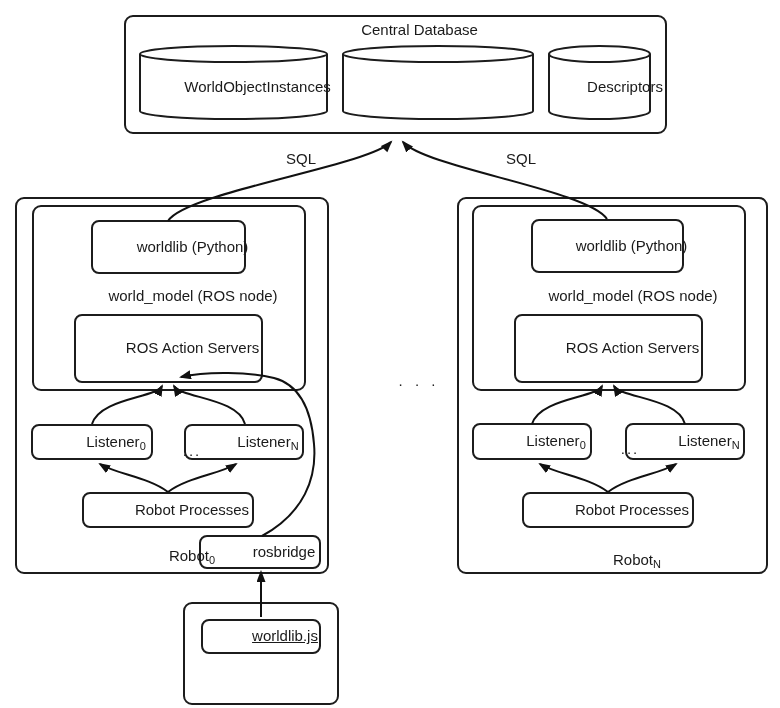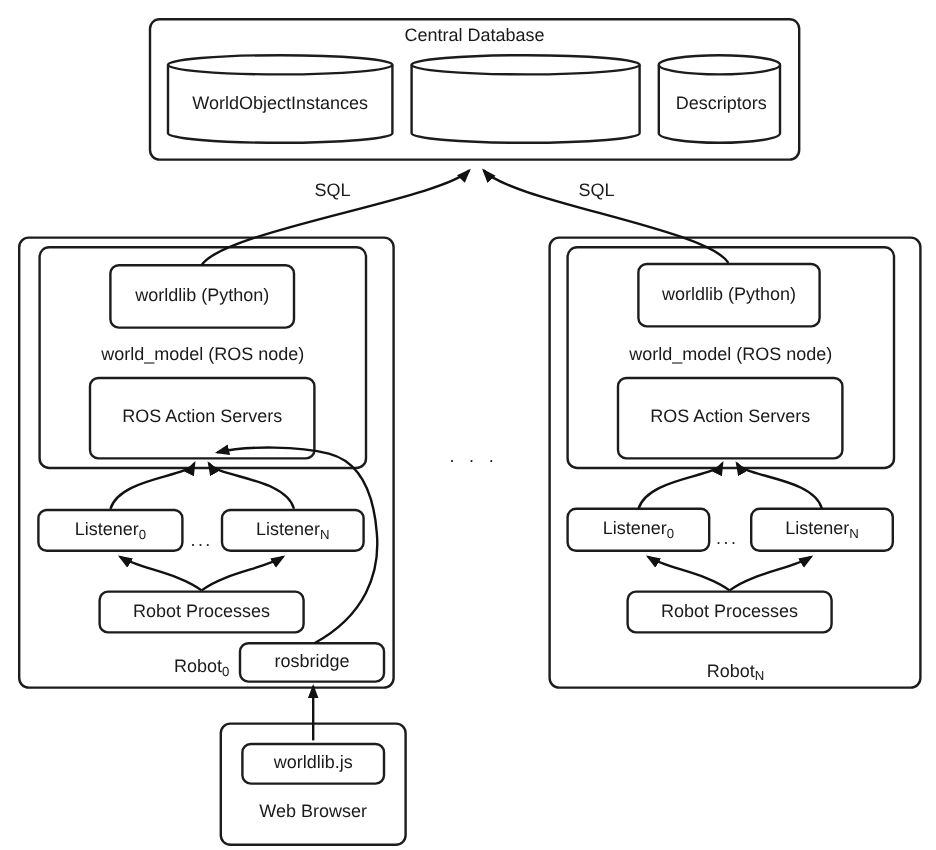--- a/index.html
+++ b/index.html
@@ -3,21 +3,21 @@
 <meta charset="utf-8">
 <style>
   html,body{margin:0;padding:0;background:#fff;}
   .canvas{
     position:relative;width:780px;height:708px;background:#ffffff;
     font-family:"Liberation Sans",sans-serif;color:#1a1a1a;overflow:hidden;
   }
   .shapes{position:absolute;left:0;top:0;}
   .lbl{
     position:absolute;display:flex;align-items:center;justify-content:center;
-    font-size:15px;line-height:1.1;text-align:center;white-space:nowrap;
+    font-size:15px;line-height:1.1;text-align:center;white-space:nowrap;padding-left:24px;
   }
   .sub{font-size:11px;position:relative;top:4px;}
   .dots{font-size:15px;letter-spacing:2px;color:#222;}
   .sepdots{font-size:15px;letter-spacing:4px;color:#222;}
 </style>
 </head>
 <body>
 
 <div class="canvas">
 
@@ -121,16 +121,15 @@
   <div class="lbl" style="left:626px;top:424px;width:118px;height:35px;">
     <span>Listener</span>
       <span class="sub">N</span>
   </div>
   <div class="lbl" style="left:523px;top:493px;width:170px;height:34px;">Robot Processes</div>
   <div class="lbl" style="left:573px;top:548px;width:80px;height:24px;">
     <span>Robot</span>
       <span class="sub">N</span>
   </div>
 
-  <div class="lbl" style="left:202px;top:620px;width:118px;height:33px;">worldlib.js</div>
-  <div class="lbl" style="left:186px;top:666px;width:150px;height:22px;">Web Browser</div>
+  <div class="lbl" style="left:202px;top:620px;width:118px;height:33px;text-decoration:underline;">worldlib.js</div>
 
 </div>
 
 </body></html>

